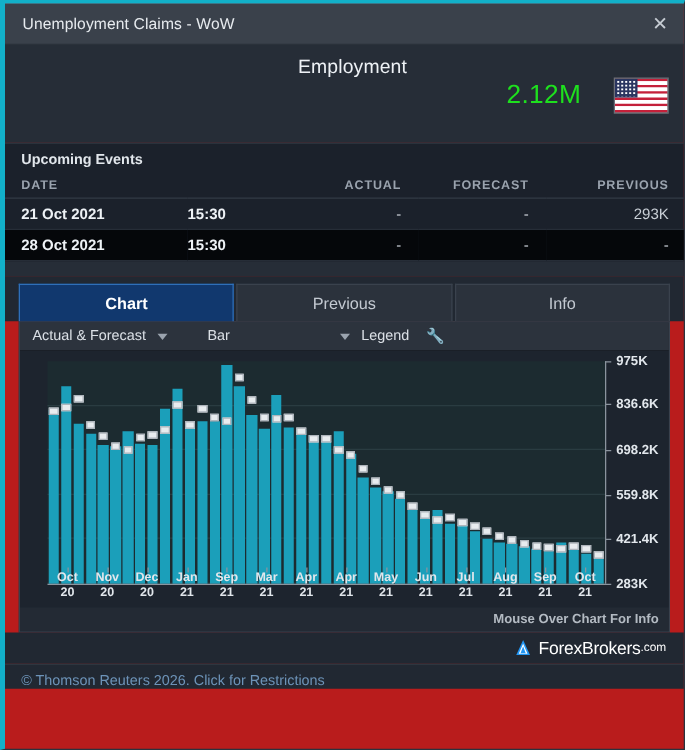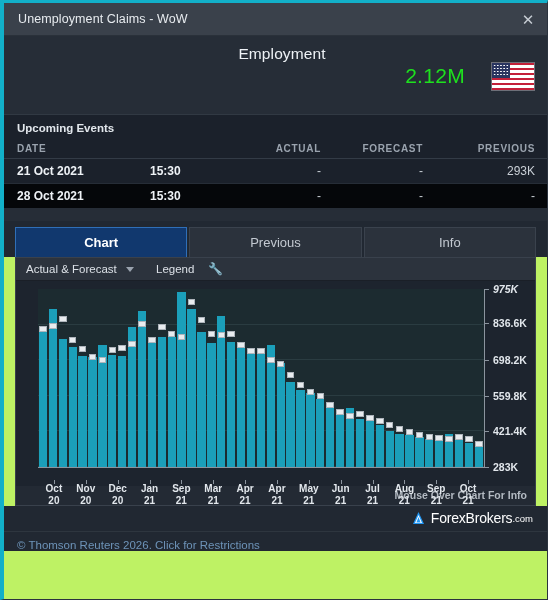--- a/index.html
+++ b/index.html
@@ -7,21 +7,21 @@
   body {
     font-family:"Liberation Sans", sans-serif;
     color:#d8dde3;
     overflow:hidden;
   }
 
   
   #window {
     position:relative;
     width:548px; height:600px;
-    background:#bef264;
+    background:#b91c1c;
     border-top:3px solid #12b0c9;
     border-left:4px solid #12b0c9;
     border-right:1px solid #2b333e;
     border-bottom:1px solid #2b333e;
   }
 
   
   #titlebar {
     height:33px;
     background:#3a414b;
@@ -202,21 +202,21 @@
   }
   .ytick::before{
     content:""; position:absolute; left:0; top:50%; width:5px; height:1px;
     background:#8b949e;
   }
   #xaxis-line {
     position:absolute; left:22px; top:186px; width:446px; height:1px;
     background:#8b949e;
   }
   #xlabels {
-    position:absolute; left:22px; top:202px; width:446px;
+    position:absolute; left:22px; top:176px; width:446px;
     height:30px; display:flex;
   }
   .xlab {
     flex:1; text-align:center; font-size:10px; color:#e2e7ec;
     font-weight:bold; line-height:12px; position:relative;
   }
   .xlab::before{
     content:""; position:absolute; left:50%; top:-3px; width:1px; height:4px;
     background:#8b949e;
   }
@@ -312,20 +312,24 @@
     <div class="tab">Info</div>
   </div>
 
   <div id="chart-panel">
 
     <div id="chart-toolbar">
       <div class="tb-sel" id="sel-type">
         <span class="lbl">Actual &amp; Forecast</span>
         <span class="caret"></span>
       </div>
+      <div class="tb-sel" id="sel-chart">
+        <span class="lbl">Bar</span>
+        <span class="caret" style="margin-left:auto"></span>
+      </div>
       <div id="legend-btn">
         <span>Legend</span>
       </div>
       <div id="tools-icon">🔧</div>
     </div>
 
     <div id="chart-wrap">
       <div id="plot">
         <div id="gridlines">
             <div class="grid" style="bottom: 178px; background: transparent;"></div>
@@ -514,21 +518,21 @@
             </div>
             <div class="bar-slot">
               <div class="bar" style="height: 20.3208px; background: rgb(27, 159, 186);"></div>
               <div class="fc" style="bottom: 19.8931px; background: rgb(232, 236, 239);"></div>
             </div>
           </div>
       </div>
       <div id="xaxis-line"></div>
       <div id="yaxis">
         <div class="spine"></div>
-      <div class="ytick" style="bottom: 178px; transform: translateY(50%); font-style: italic;">975K</div>
+      <div class="ytick" style="bottom: 178px; transform: translateY(50%);">975K</div>
           <div class="ytick" style="bottom: 144px; transform: translateY(50%);">836.6K</div>
           <div class="ytick" style="bottom: 106.8px; transform: translateY(50%);">698.2K</div>
           <div class="ytick" style="bottom: 71.2px; transform: translateY(50%);">559.8K</div>
           <div class="ytick" style="bottom: 35.6px; transform: translateY(50%);">421.4K</div>
           <div class="ytick" style="bottom: 0px; transform: translateY(50%);">283K</div>
         </div>
       <div id="xlabels">
           <div class="xlab">
             <div>Oct</div>
             <div>20</div>

